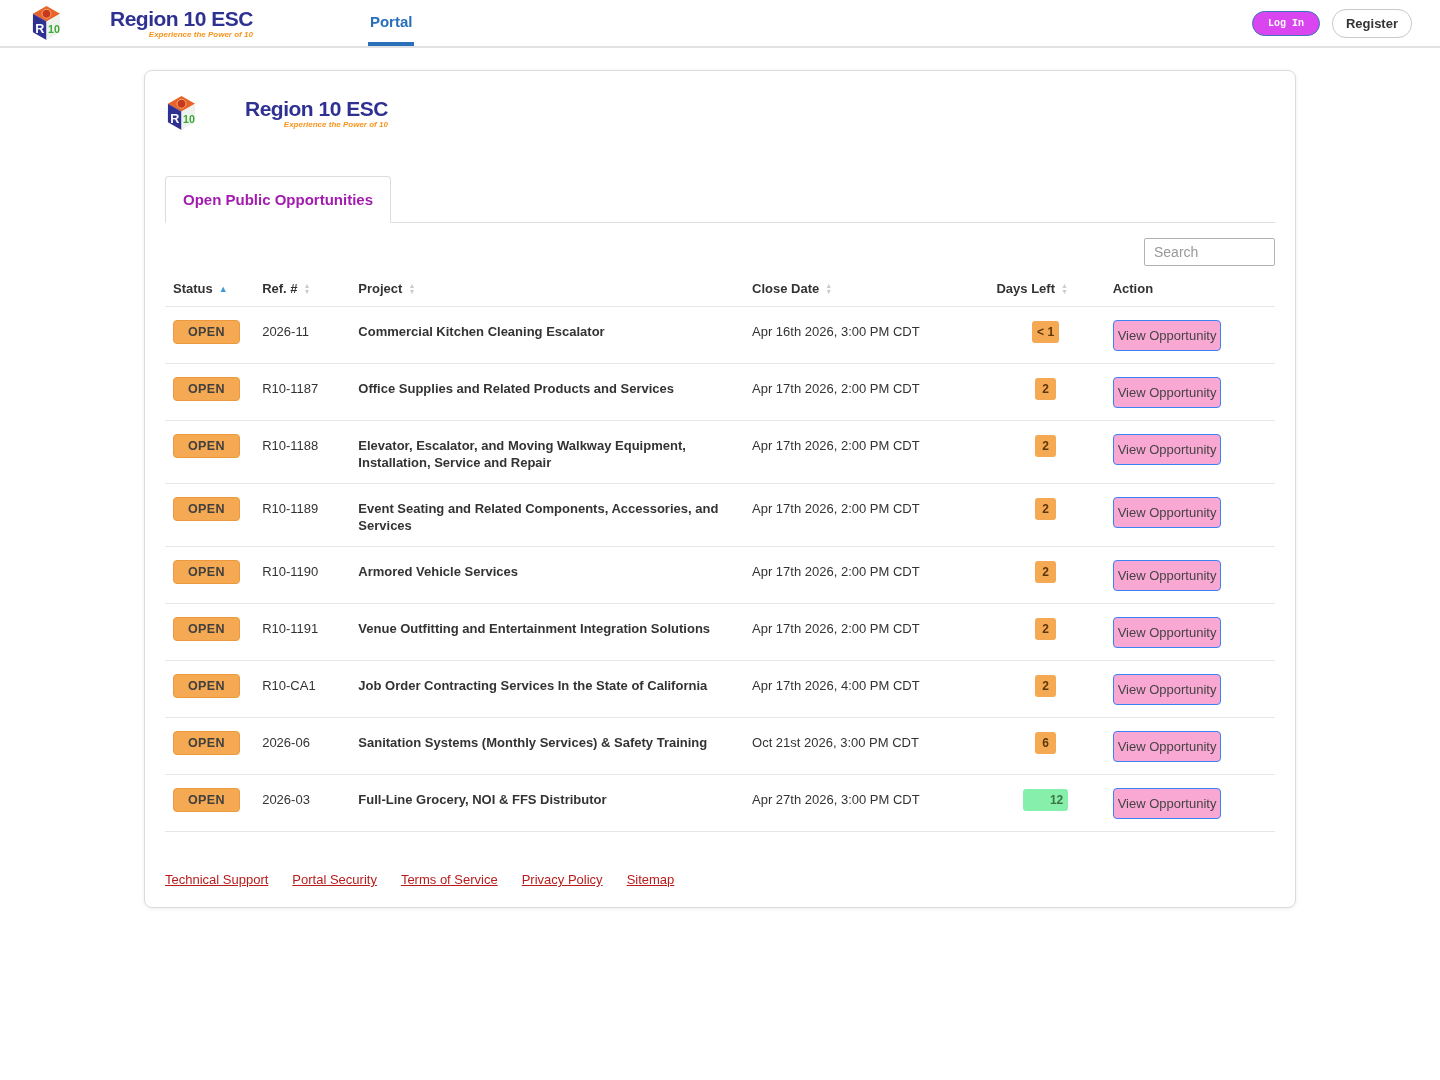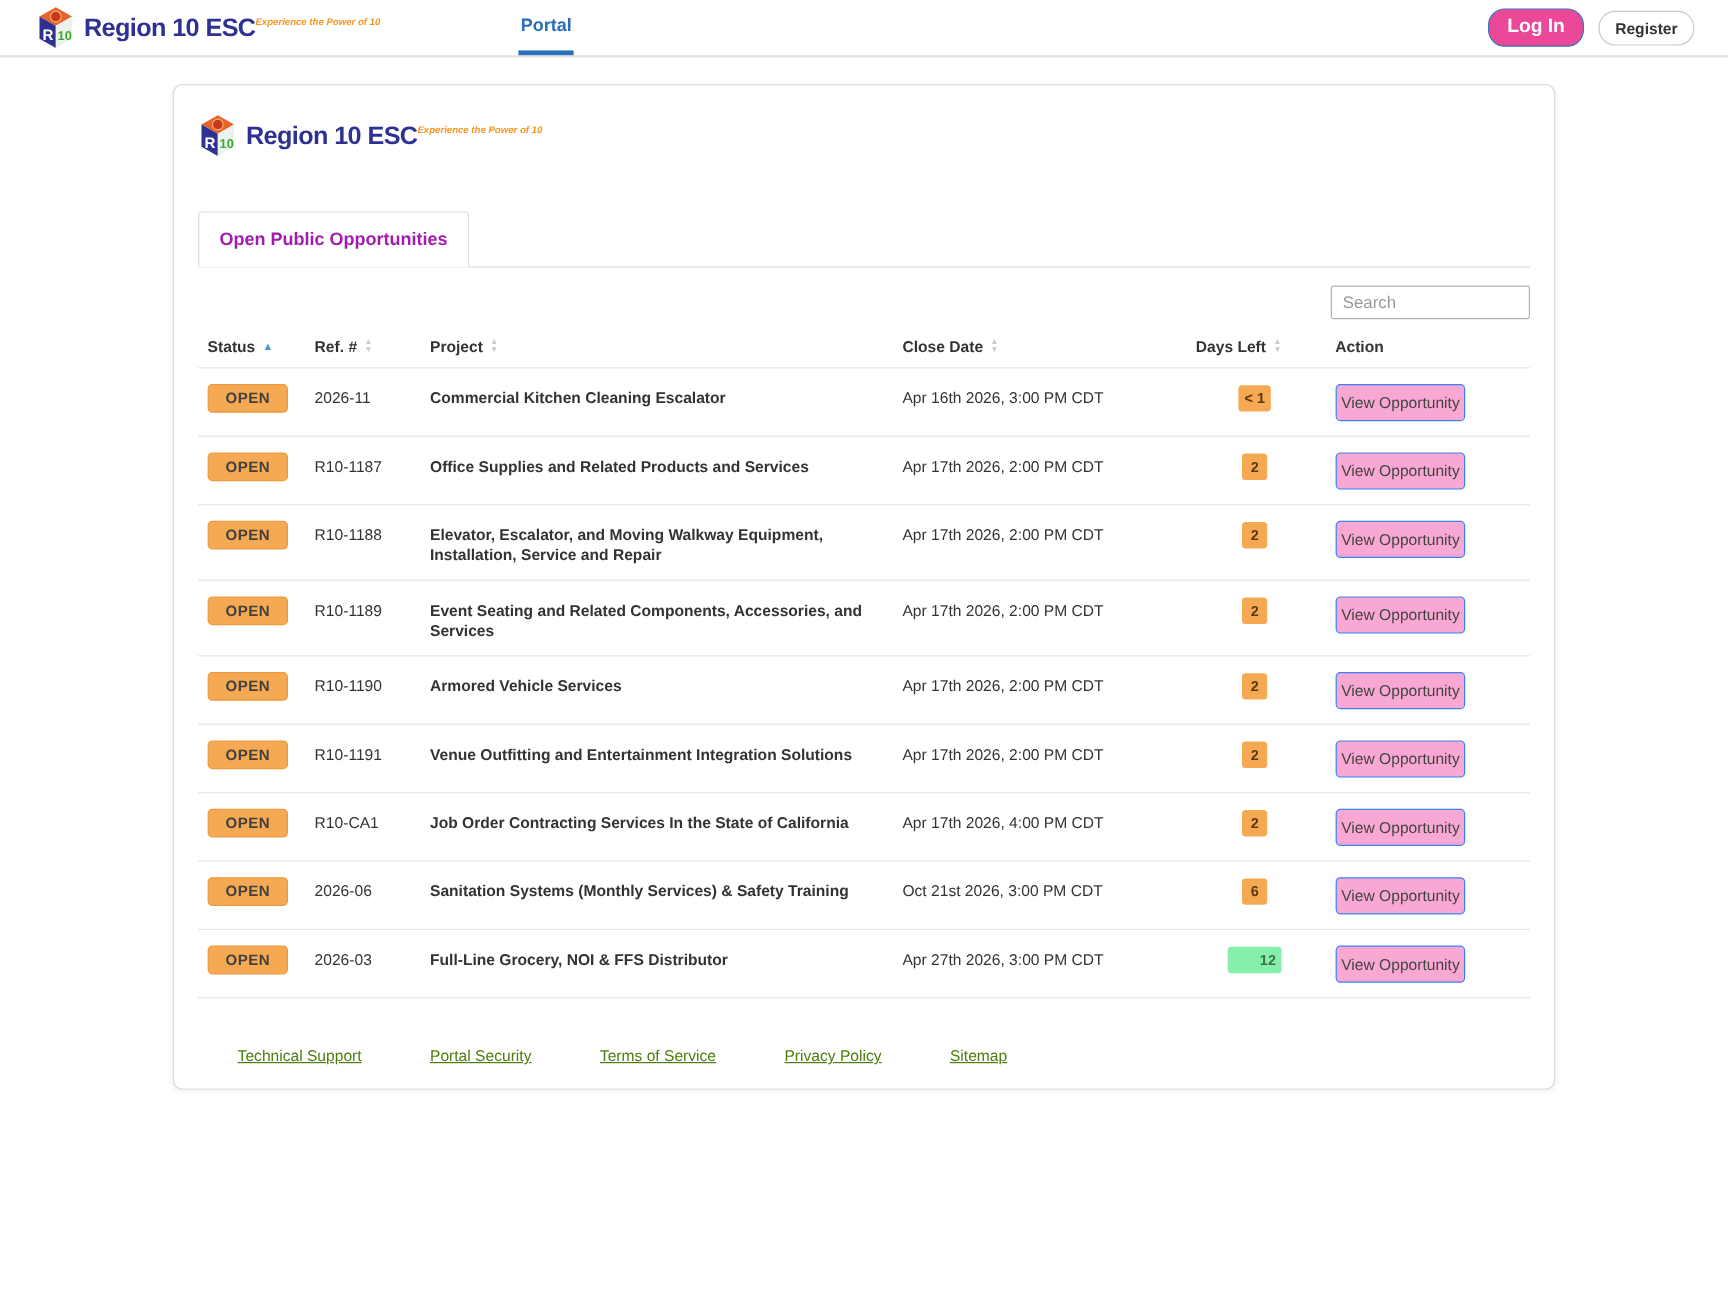--- a/index.html
+++ b/index.html
@@ -4,48 +4,48 @@
 <style>
   * { box-sizing: border-box; margin: 0; padding: 0; }
   html, body { width: 1440px; height: 1080px; background: #ffffff;
     font-family: "Liberation Sans", "DejaVu Sans", sans-serif; color: #333; }
 
   
   .topnav { height: 48px; display: flex; align-items: center; justify-content: space-between;
     border-bottom: 2px solid #e2e2e2; background: #fff; padding: 0 28px 0 30px; }
   .nav-left { display: flex; align-items: stretch; height: 100%; }
   .brand { display: flex; align-items: center; gap: 7px; text-decoration: none; cursor: pointer; }
-  .brand-text { display: flex; flex-direction: row; line-height: 1; }
+  .brand-text { display: flex; flex-direction: column; line-height: 1; margin-left: 40px; }
   .brand-name { font-size: 21px; font-weight: bold; color: #2e3192; letter-spacing: -0.5px; white-space: nowrap; }
   .brand-tag { font-size: 8px; font-style: italic; font-weight: bold; color: #f7941d; text-align: right; margin-top: 2px; }
   .nav-link { display: flex; align-items: center; margin-left: 115px; padding: 0 2px;
     font-size: 15px; font-weight: bold; color: #2a6fba; text-decoration: none;
     border-bottom: 4px solid transparent; cursor: pointer; }
   .nav-link.active { border-bottom-color: #2a6fba; }
   .nav-right { display: flex; gap: 12px; align-items: center; }
-  .btn-login { background: #ec4899; color: #fff; border: 1px solid #3a76bb; border-radius: 14px;
-    font-size: 16px; font-weight: bold; padding: 6px 15px; cursor: pointer; font-family: Liberation Sans, sans-serif; }
+  .btn-login { background: #d946ef; color: #fff; border: 1px solid #3a76bb; border-radius: 14px;
+    font-size: 10px; font-weight: bold; padding: 6px 15px; cursor: pointer; font-family: Liberation Mono, monospace; }
   .btn-register { background: #fff; color: #333; border: 1px solid #c9c9c9; border-radius: 14px;
     font-size: 13px; font-weight: bold; padding: 6px 13px; cursor: pointer; font-family: inherit; }
 
   
   .card { width: 1152px; margin: 22px auto 0; border: 1px solid #dcdcdc; border-radius: 8px;
     background: #fff; box-shadow: 0 1px 4px rgba(0,0,0,0.07); padding: 24px 20px 20px; min-height: 760px; }
   .card-header { display: flex; justify-content: space-between; align-items: flex-start; }
   .page-title { font-size: 27px; font-weight: bold; color: #1d70c4; }
   .page-subtitle { font-size: 17px; font-weight: bold; color: #3a3a3a; margin-top: 6px; }
 
   
   .tab-bar { margin-top: 44px; border-bottom: 1px solid #dddddd; display: flex; }
   .tab { position: relative; bottom: -1px; background: #fff; border: 1px solid #dddddd; border-bottom: 1px solid #fff;
     border-radius: 4px 4px 0 0; padding: 14px 17px; font-size: 15px; font-weight: bold; color: #a21caf; cursor: pointer; }
 
   
   .search-row { display: flex; justify-content: flex-end; margin-top: 15px; }
-  .search-input { width: 166px; height: 28px; border: 1px solid #b3b3b3; border-radius: 2px;
+  .search-input { width: 131px; height: 28px; border: 1px solid #b3b3b3; border-radius: 2px;
     padding: 4px 9px; font-size: 14px; color: #333; font-family: inherit; }
   .search-input::placeholder { color: #999; }
 
   
   table { width: 100%; border-collapse: collapse; table-layout: fixed; margin-top: 4px; }
   th { font-size: 13px; font-weight: bold; color: #333; text-align: left; padding: 11px 10px 10px 8px; }
   .th-inner { display: flex; align-items: center; justify-content: flex-start; }
   .sort-both { display: inline-flex; flex-direction: column; color: #cccccc; font-size: 7px; line-height: 6px; margin-left: 6px; }
   .sort-asc { color: #3d9ad1; font-size: 9px; margin-left: 6px; }
   tbody tr { border-top: 1px solid #e7e7e7; }
@@ -58,21 +58,21 @@
     font-size: 12.5px; font-weight: bold; letter-spacing: 0.4px; padding: 4px 14px; border-radius: 4px; }
   .days-badge { display: inline-block; min-width: 21px; padding: 4px 5px; font-size: 12px; font-weight: bold;
     border-radius: 3px; text-align: center; }
   .days-badge.orange { background: #f5a952; color: #59380b; }
   .days-badge.green { background: #86efac; color: #3c763d; padding-left: 27px; }
   .view-btn { background: #f9a8d4; border: 1px solid #3b82f6; border-radius: 4px; color: #444;
     font-size: 13px; padding: 7px 4px; cursor: pointer; font-family: inherit; }
 
   
   .footer-links { margin-top: 40px; display: flex; gap: 24px; }
-  .footer-links a { color: #4d7c0f; font-size: 13px; text-decoration: underline; cursor: pointer; margin-left: 33px; }
+  .footer-links a { color: #b91c1c; font-size: 13px; text-decoration: underline; cursor: pointer; }
 </style>
 </head>
 <body>
 
 <nav class="topnav">
   <div class="nav-left">
     <a class="brand">
       <svg width="33" height="36" viewBox="0 0 34 37">
         <polygon points="17,1 31,9 17,17 3,9" fill="#e8632a"></polygon>
         <circle cx="17" cy="9" r="4.6" fill="#c8381f" stroke="#f4b06a" stroke-width="1"></circle>

